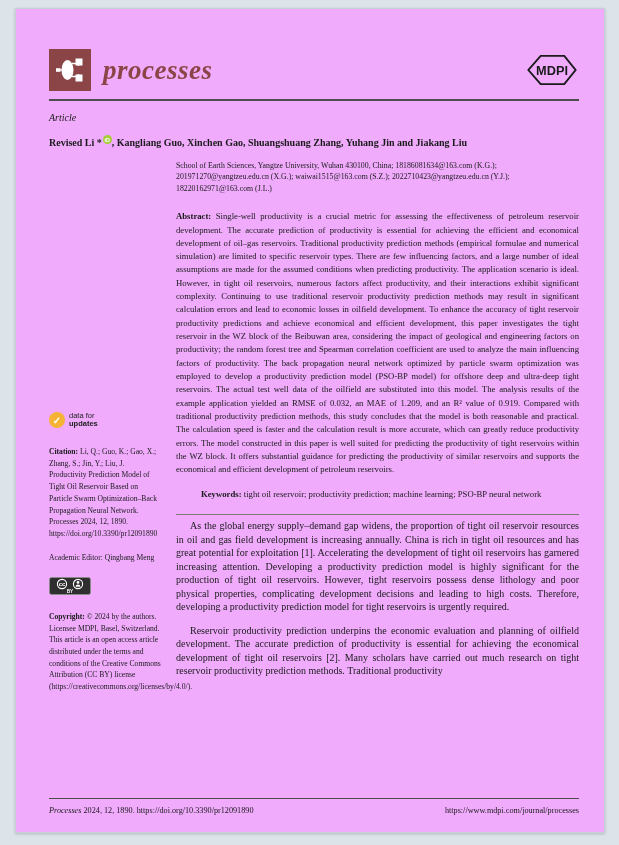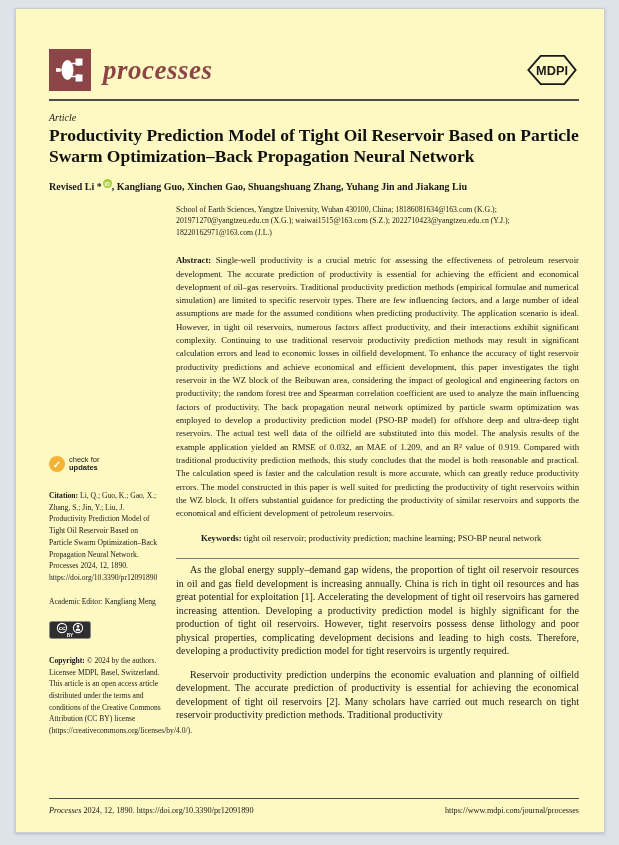--- a/index.html
+++ b/index.html
@@ -7,21 +7,21 @@
   body {
     background:#dce3e9;
     font-family:"Liberation Serif","DejaVu Serif",serif;
     color:#1a1a1a;
     position:relative;
     overflow:hidden;
   }
   .page {
     position:absolute; left:15px; top:8px;
     width:590px; height:825px;
-    background:#fef9c3;
+    background:#f0abfc;
     border:1px solid #c9cfd6;
     box-shadow:0 1px 3px rgba(0,0,0,.18);
     padding:0 25px 0 33px;
   }
   
   .header { display:flex; justify-content:space-between; align-items:flex-start; margin-top:40px; }
   .brand { display:flex; align-items:center; gap:12px; }
   .logo-square {
     width:42px; height:42px; background:#8b4547;
     display:flex; align-items:center; justify-content:center;
@@ -102,42 +102,41 @@
     <div class="mdpi-logo">
       <svg width="54" height="34" viewBox="0 0 56 36">
         <path d="M16 3 L41 3 L53 18 L41 33 L16 33 L3 18 Z" fill="none" stroke="#1a1a1a" stroke-width="2"></path>
         <text x="28" y="23" text-anchor="middle" font-family="Liberation Sans, sans-serif" font-size="13.5" font-weight="bold" fill="#1a1a1a">MDPI</text>
       </svg>
     </div>
   </div>
   <hr class="header-rule">
 
   <div class="article-type">Article</div>
-  <h1 class="title">Productivity Prediction Model of Tight Oil Reservoir Based on Particle Swarm Optimization–Back Propagation Neural Network</h1>
   <div class="authors">
     <span>Revised Li *</span><span class="orcid-icon">iD</span><span>, Kangliang Guo, Xinchen Gao, Shuangshuang Zhang, Yuhang Jin and Jiakang Liu</span>
   </div>
 
   <div class="columns">
 
     <aside class="sidebar">
       <div class="check-updates">
         <span class="cu-circle">✓</span>
         <span class="cu-text">
-          <span class="l1">check for</span><br>
+          <span class="l1">data for</span><br>
           <span class="l2">updates</span>
         </span>
       </div>
 
       <div class="sb-citation">
         <span class="sb-label">Citation:</span>
         <span>Li, Q.; Guo, K.; Gao, X.; Zhang, S.; Jin, Y.; Liu, J. Productivity Prediction Model of Tight Oil Reservoir Based on Particle Swarm Optimization–Back Propagation Neural Network. Processes 2024, 12, 1890. https://doi.org/10.3390/pr12091890</span>
       </div>
 
-      <div class="sb-editor">Academic Editor: Kangliang Meng</div>
+      <div class="sb-editor">Academic Editor: Qingbang Meng</div>
 
 
       <span class="cc-badge">
         <svg width="42" height="18" viewBox="0 0 42 18">
           <rect x="0.5" y="0.5" width="41" height="17" rx="2" fill="#2f2f2f" stroke="#8a8a8a"></rect>
           <circle cx="13" cy="7" r="4.6" fill="none" stroke="#fff" stroke-width="1.1"></circle>
           <text x="13" y="9.3" text-anchor="middle" font-family="Liberation Sans, sans-serif" font-size="6" font-weight="bold" fill="#fff">cc</text>
           <circle cx="29" cy="7" r="4.6" fill="none" stroke="#fff" stroke-width="1.1"></circle>
           <circle cx="29" cy="5.4" r="1.4" fill="#fff"></circle>
           <path d="M26.6 9.8 a2.4 2.4 0 0 1 4.8 0 z" fill="#fff"></path>

